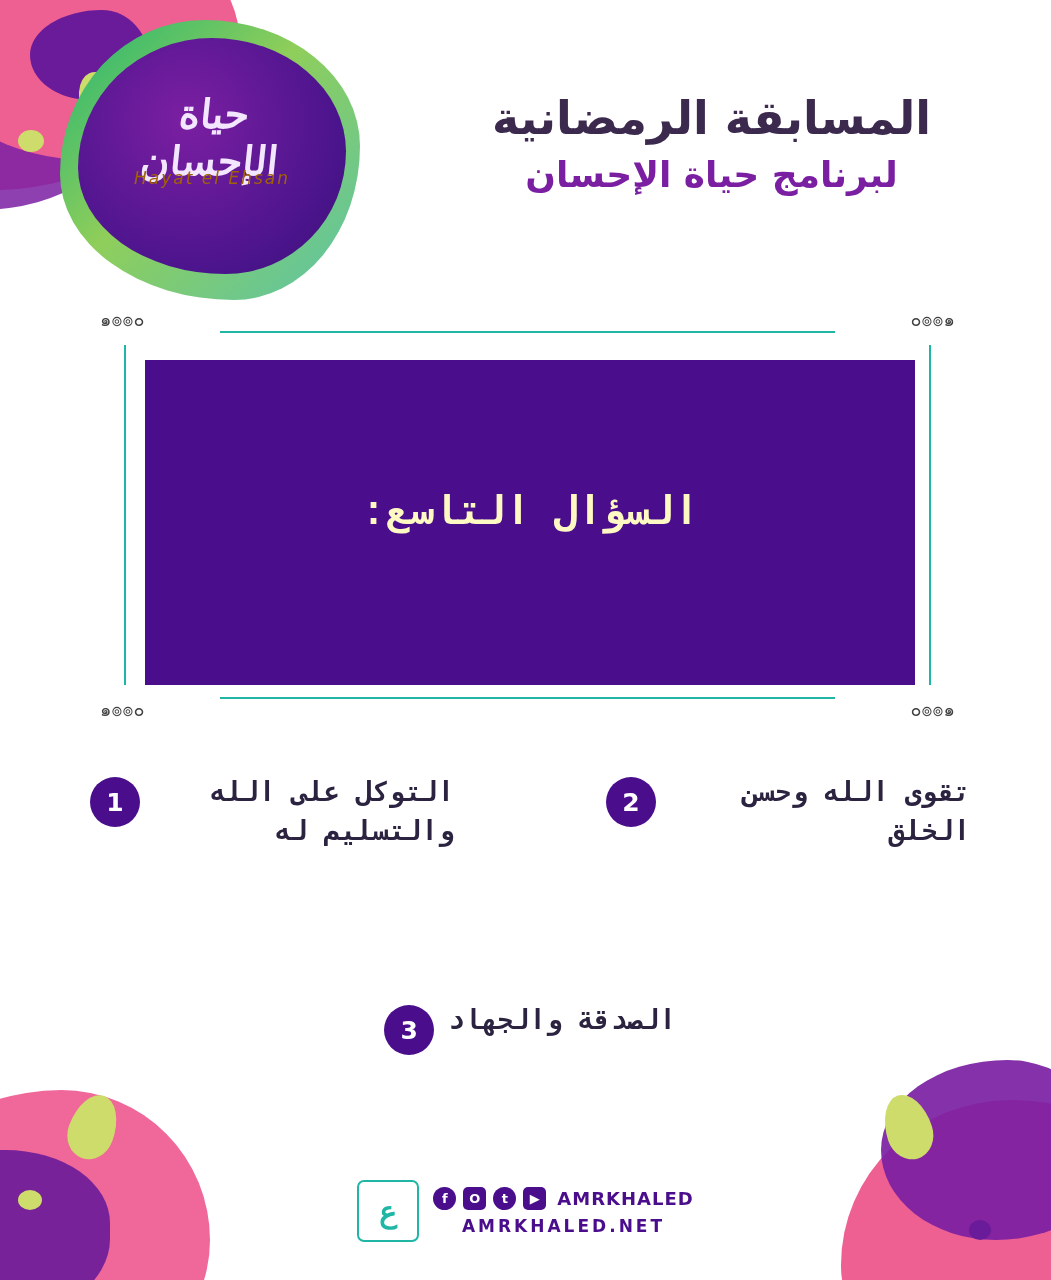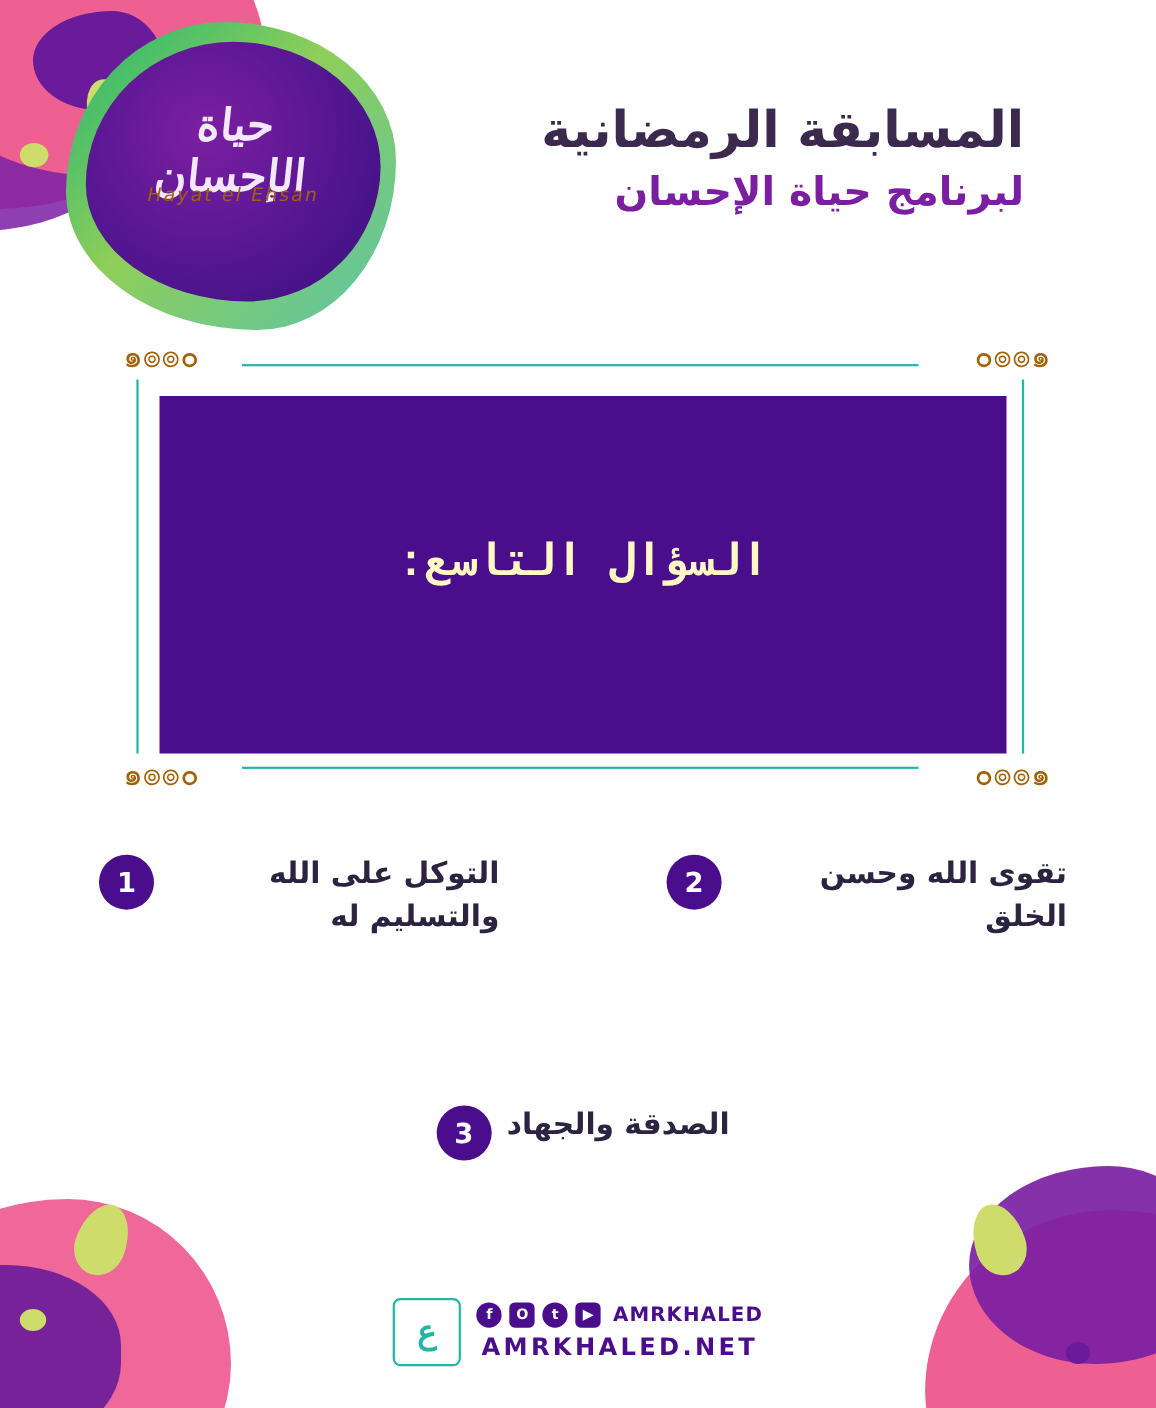--- a/index.html
+++ b/index.html
@@ -111,21 +111,21 @@
   
   .header {
     position: absolute;
     top: 60px; left: 0; right: 0;
     height: 260px;
   }
   .title-block {
     position: absolute;
     right: 120px;
     top: 30px;
-    text-align: right;
+    text-align: center;
   }
   .title-main {
     font-size: 46px;
     font-weight: bold;
     color: #3b2a4e;
     line-height: 1.25;
     letter-spacing: 0;
   }
   .title-sub {
     font-size: 36px;
@@ -208,25 +208,24 @@
     color: #ffffff;
     font-size: 33px;
     line-height: 1.6;
     text-align: center;
     font-weight: normal;
   }
 
   
   .orn {
     position: absolute;
-    color: #a16207;
-    font-size: 28px;
+    color: #404040;
+    font-size: 18px;
     line-height: 1;
     user-select: none;
-    margin-left: 12px;
   }
   .orn-tl { left: 0; top: 6px; }
   .orn-tr { right: 0; top: 6px; }
   .orn-bl { left: 0; bottom: 6px; }
   .orn-br { right: 0; bottom: 6px; }
   .rule-v {
     position: absolute;
     top: 40px; bottom: 40px;
     width: 2px;
     background: #1fb6a6;
@@ -272,20 +271,21 @@
     direction: ltr;
     margin-top: 2px;
   }
   .answer-text {
     font-size: 27px;
     font-weight: bold;
     color: #2b2340;
     line-height: 1.45;
     text-align: right;
     max-width: 300px;
+    font-family: Liberation Mono, monospace;
   }
   .answer-row-2 {
     margin-top: 150px;
     display: flex;
     justify-content: center;
   }
 
   
   .footer {
     position: absolute;
@@ -325,21 +325,21 @@
   .sicon.circle { border-radius: 50%; }
   .handle {
     color: #4a0d8c;
     font-size: 18px;
     font-weight: bold;
     letter-spacing: 1px;
     margin-left: 4px;
   }
   .site {
     color: #4a0d8c;
-    font-size: 22px;
+    font-size: 17px;
     font-weight: bold;
     letter-spacing: 3px;
     text-align: center;
   }
 </style>
 </head>
 <body>
 
 <div class="blob tl-pink1"></div>
 <div class="blob tl-purple"></div>

